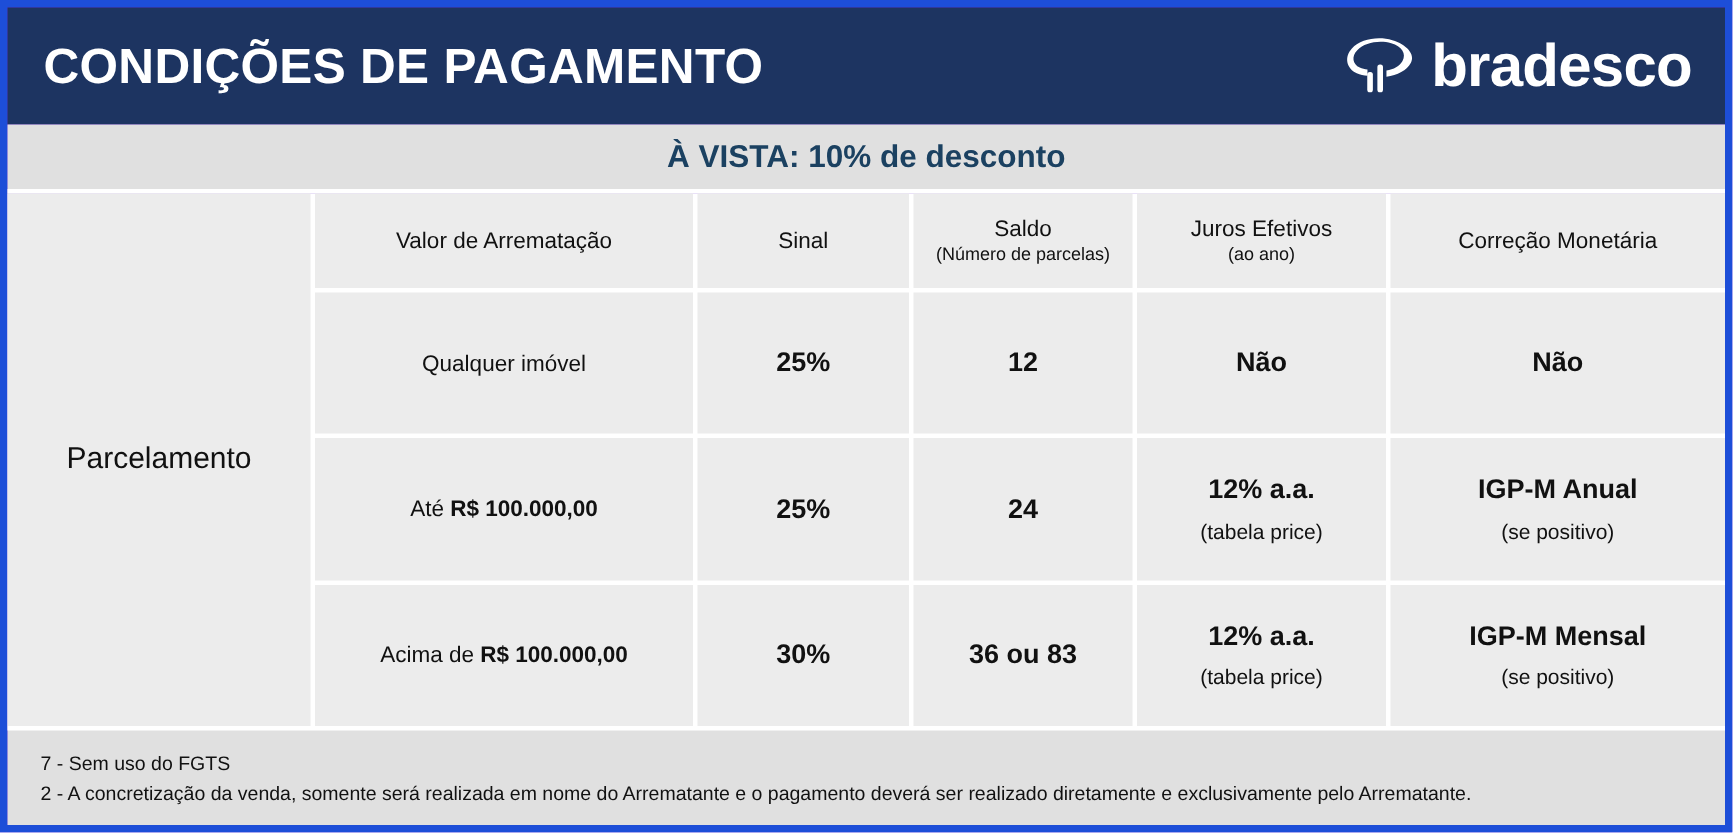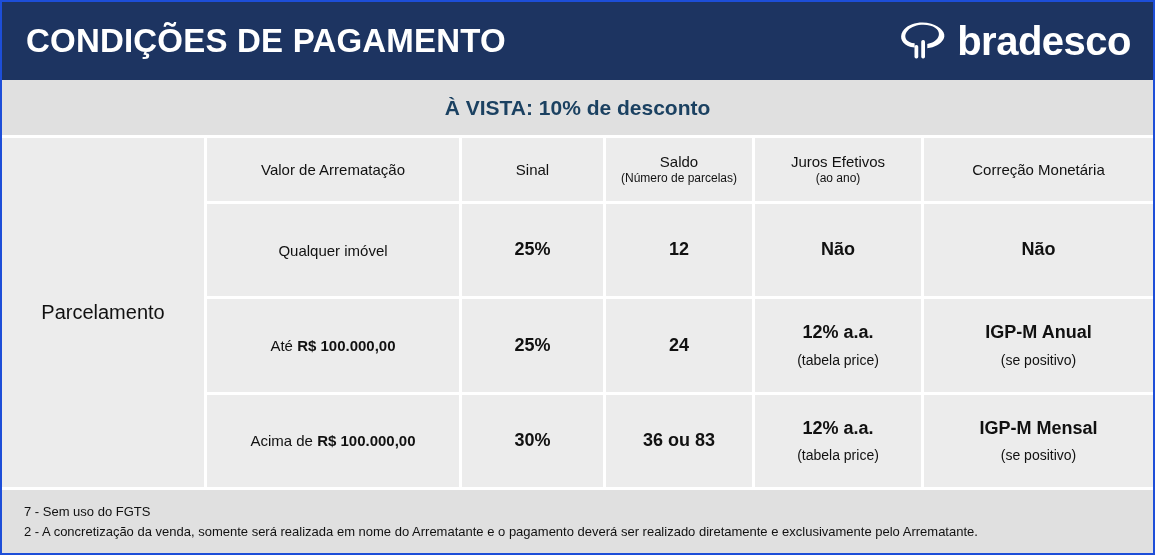--- a/index.html
+++ b/index.html
@@ -12,21 +12,21 @@
     height: 555px;
     font-family: "Liberation Sans", sans-serif;
     overflow: hidden;
   }
 
   .card {
     position: relative;
     box-sizing: border-box;
     width: 1155px;
     height: 555px;
-    border: 2px solid #1d4ed8;
+    border: 5px solid #1d4ed8;
     background: #6d28d9;
     display: flex;
     flex-direction: column;
   }
 
   
   .header {
     flex: 0 0 auto;
     height: 78px;
     background: #1d3461;
@@ -57,21 +57,21 @@
     color: #ffffff;
     font-size: 40px;
     font-weight: bold;
     letter-spacing: -0.5px;
     line-height: 1;
   }
 
   
   .subtitle-band {
     flex: 0 0 auto;
-    height: 58px;
+    height: 46px;
     background: #e0e0e0;
     display: flex;
     align-items: center;
     justify-content: center;
     border-bottom: 3px solid #ffffff;
     box-sizing: border-box;
   }
   .subtitle-text {
     color: #1b4161;
     font-size: 21px;

